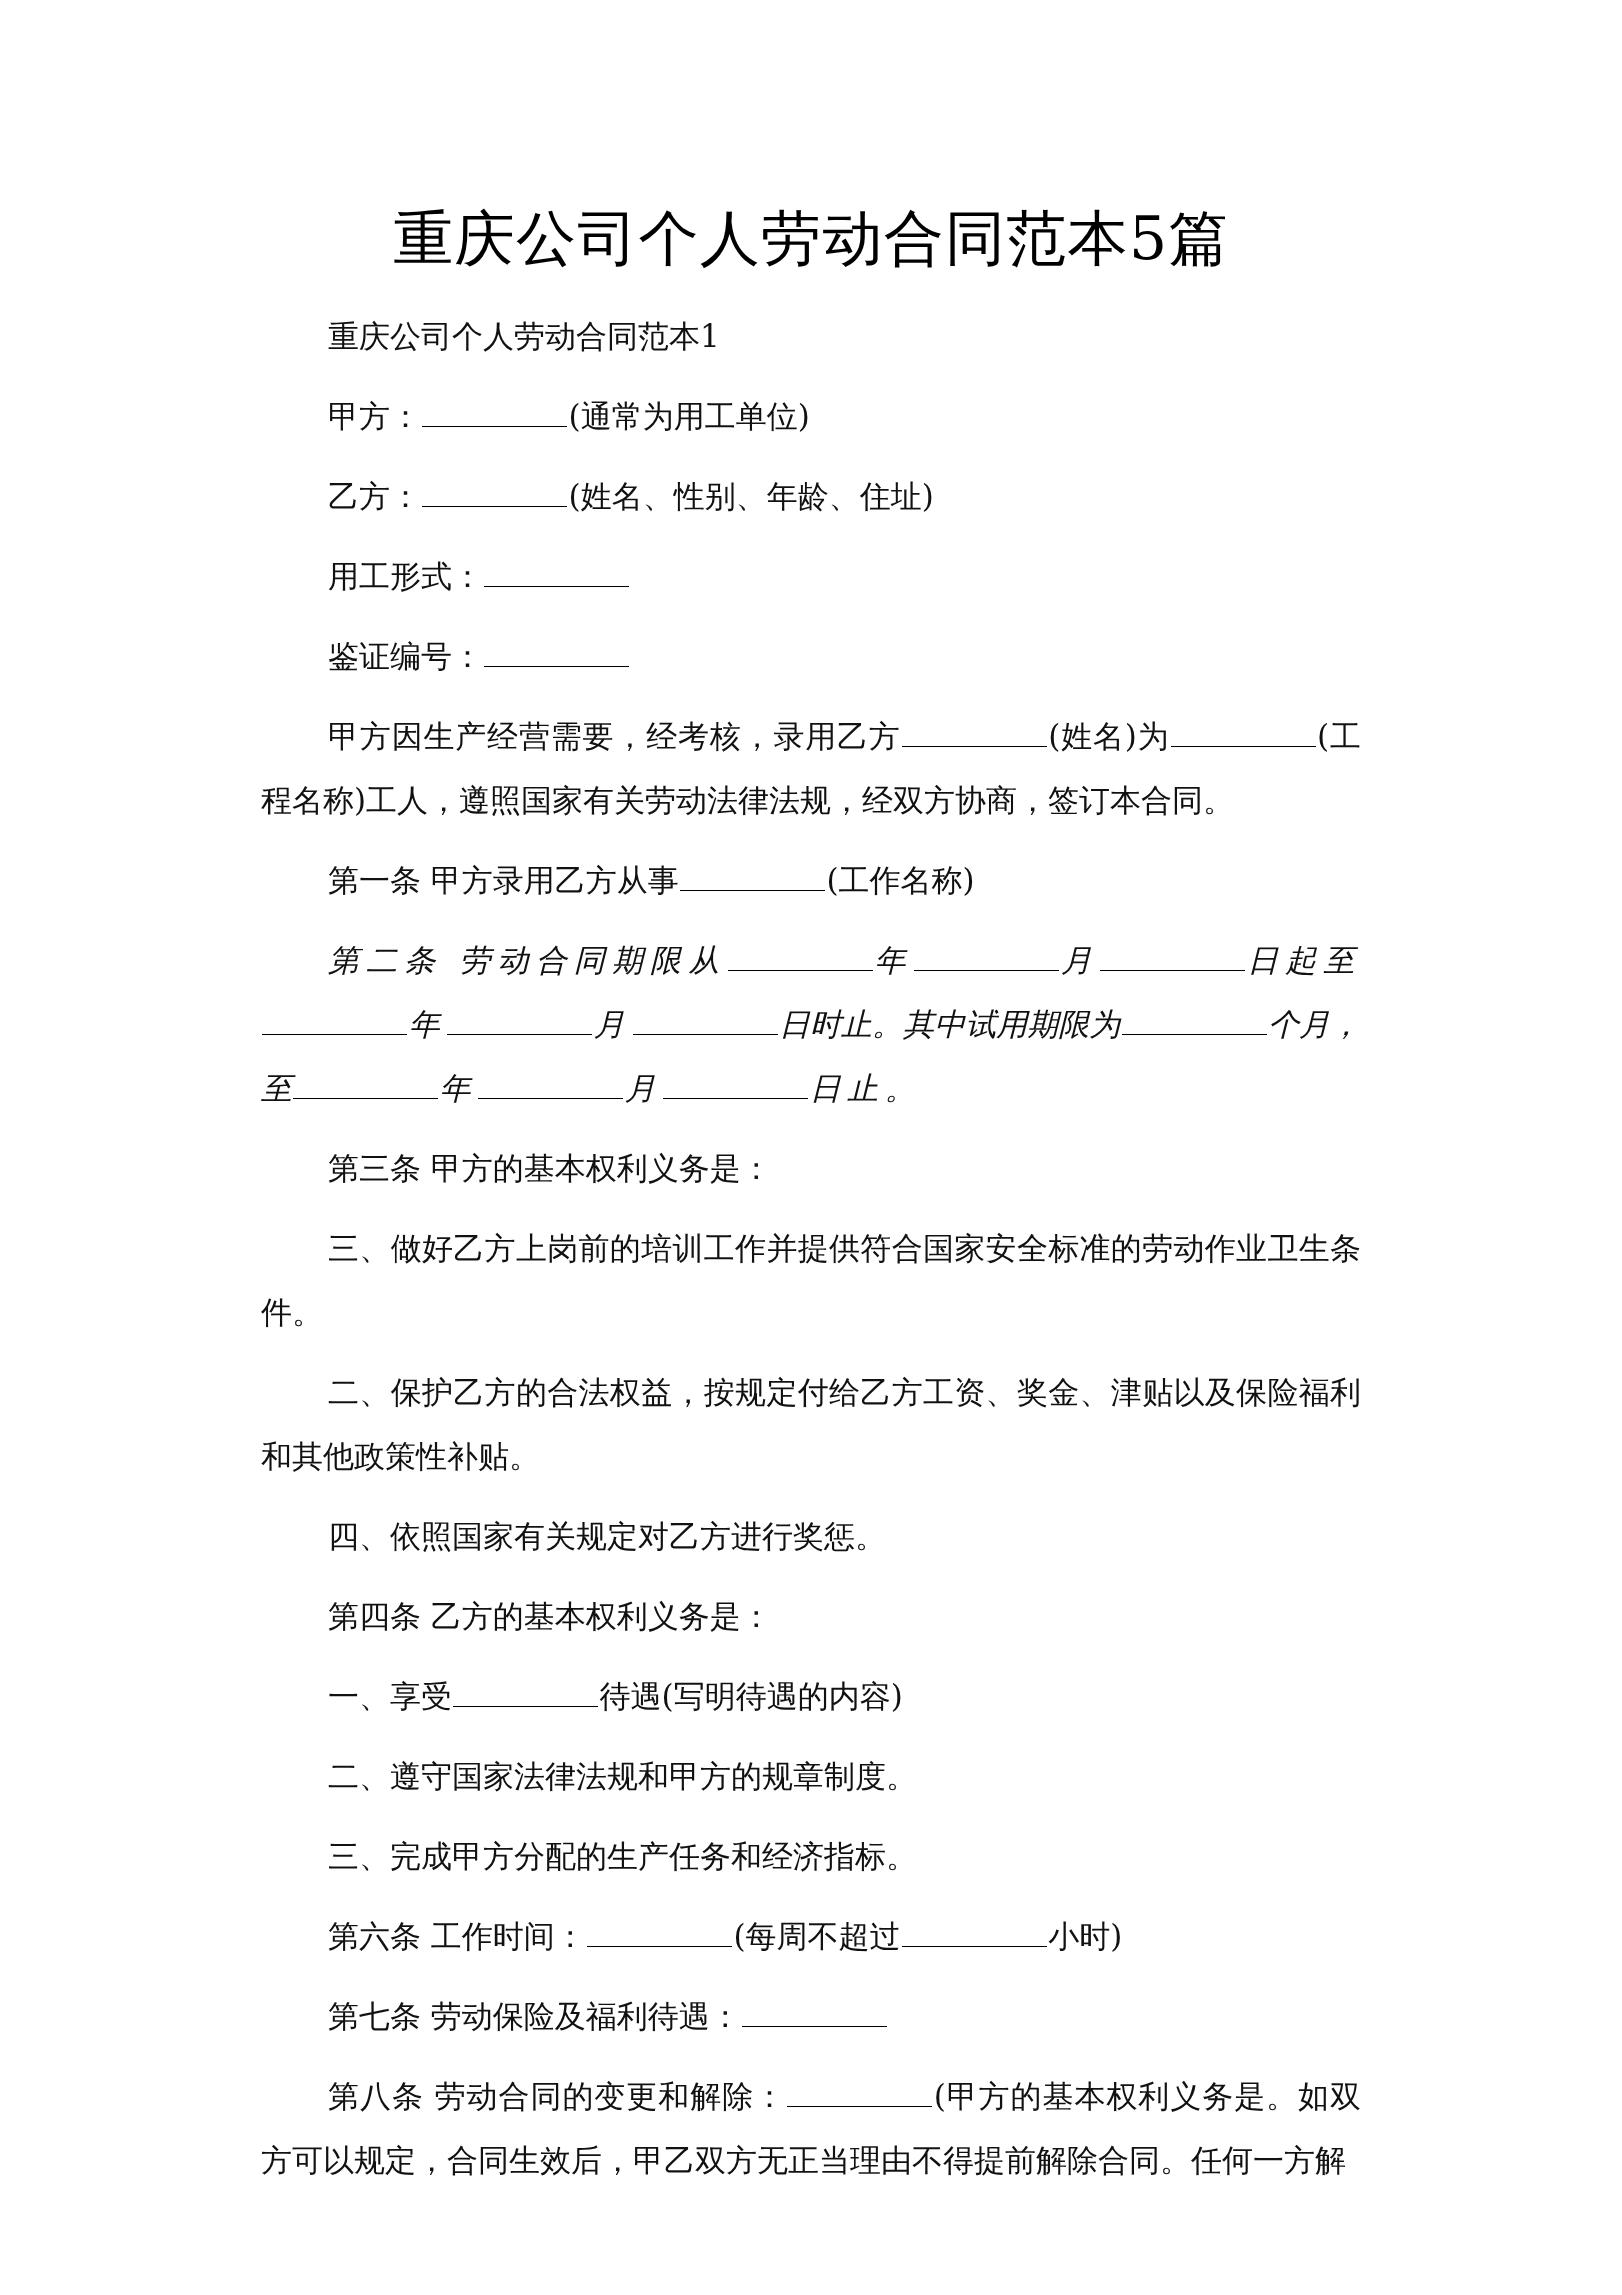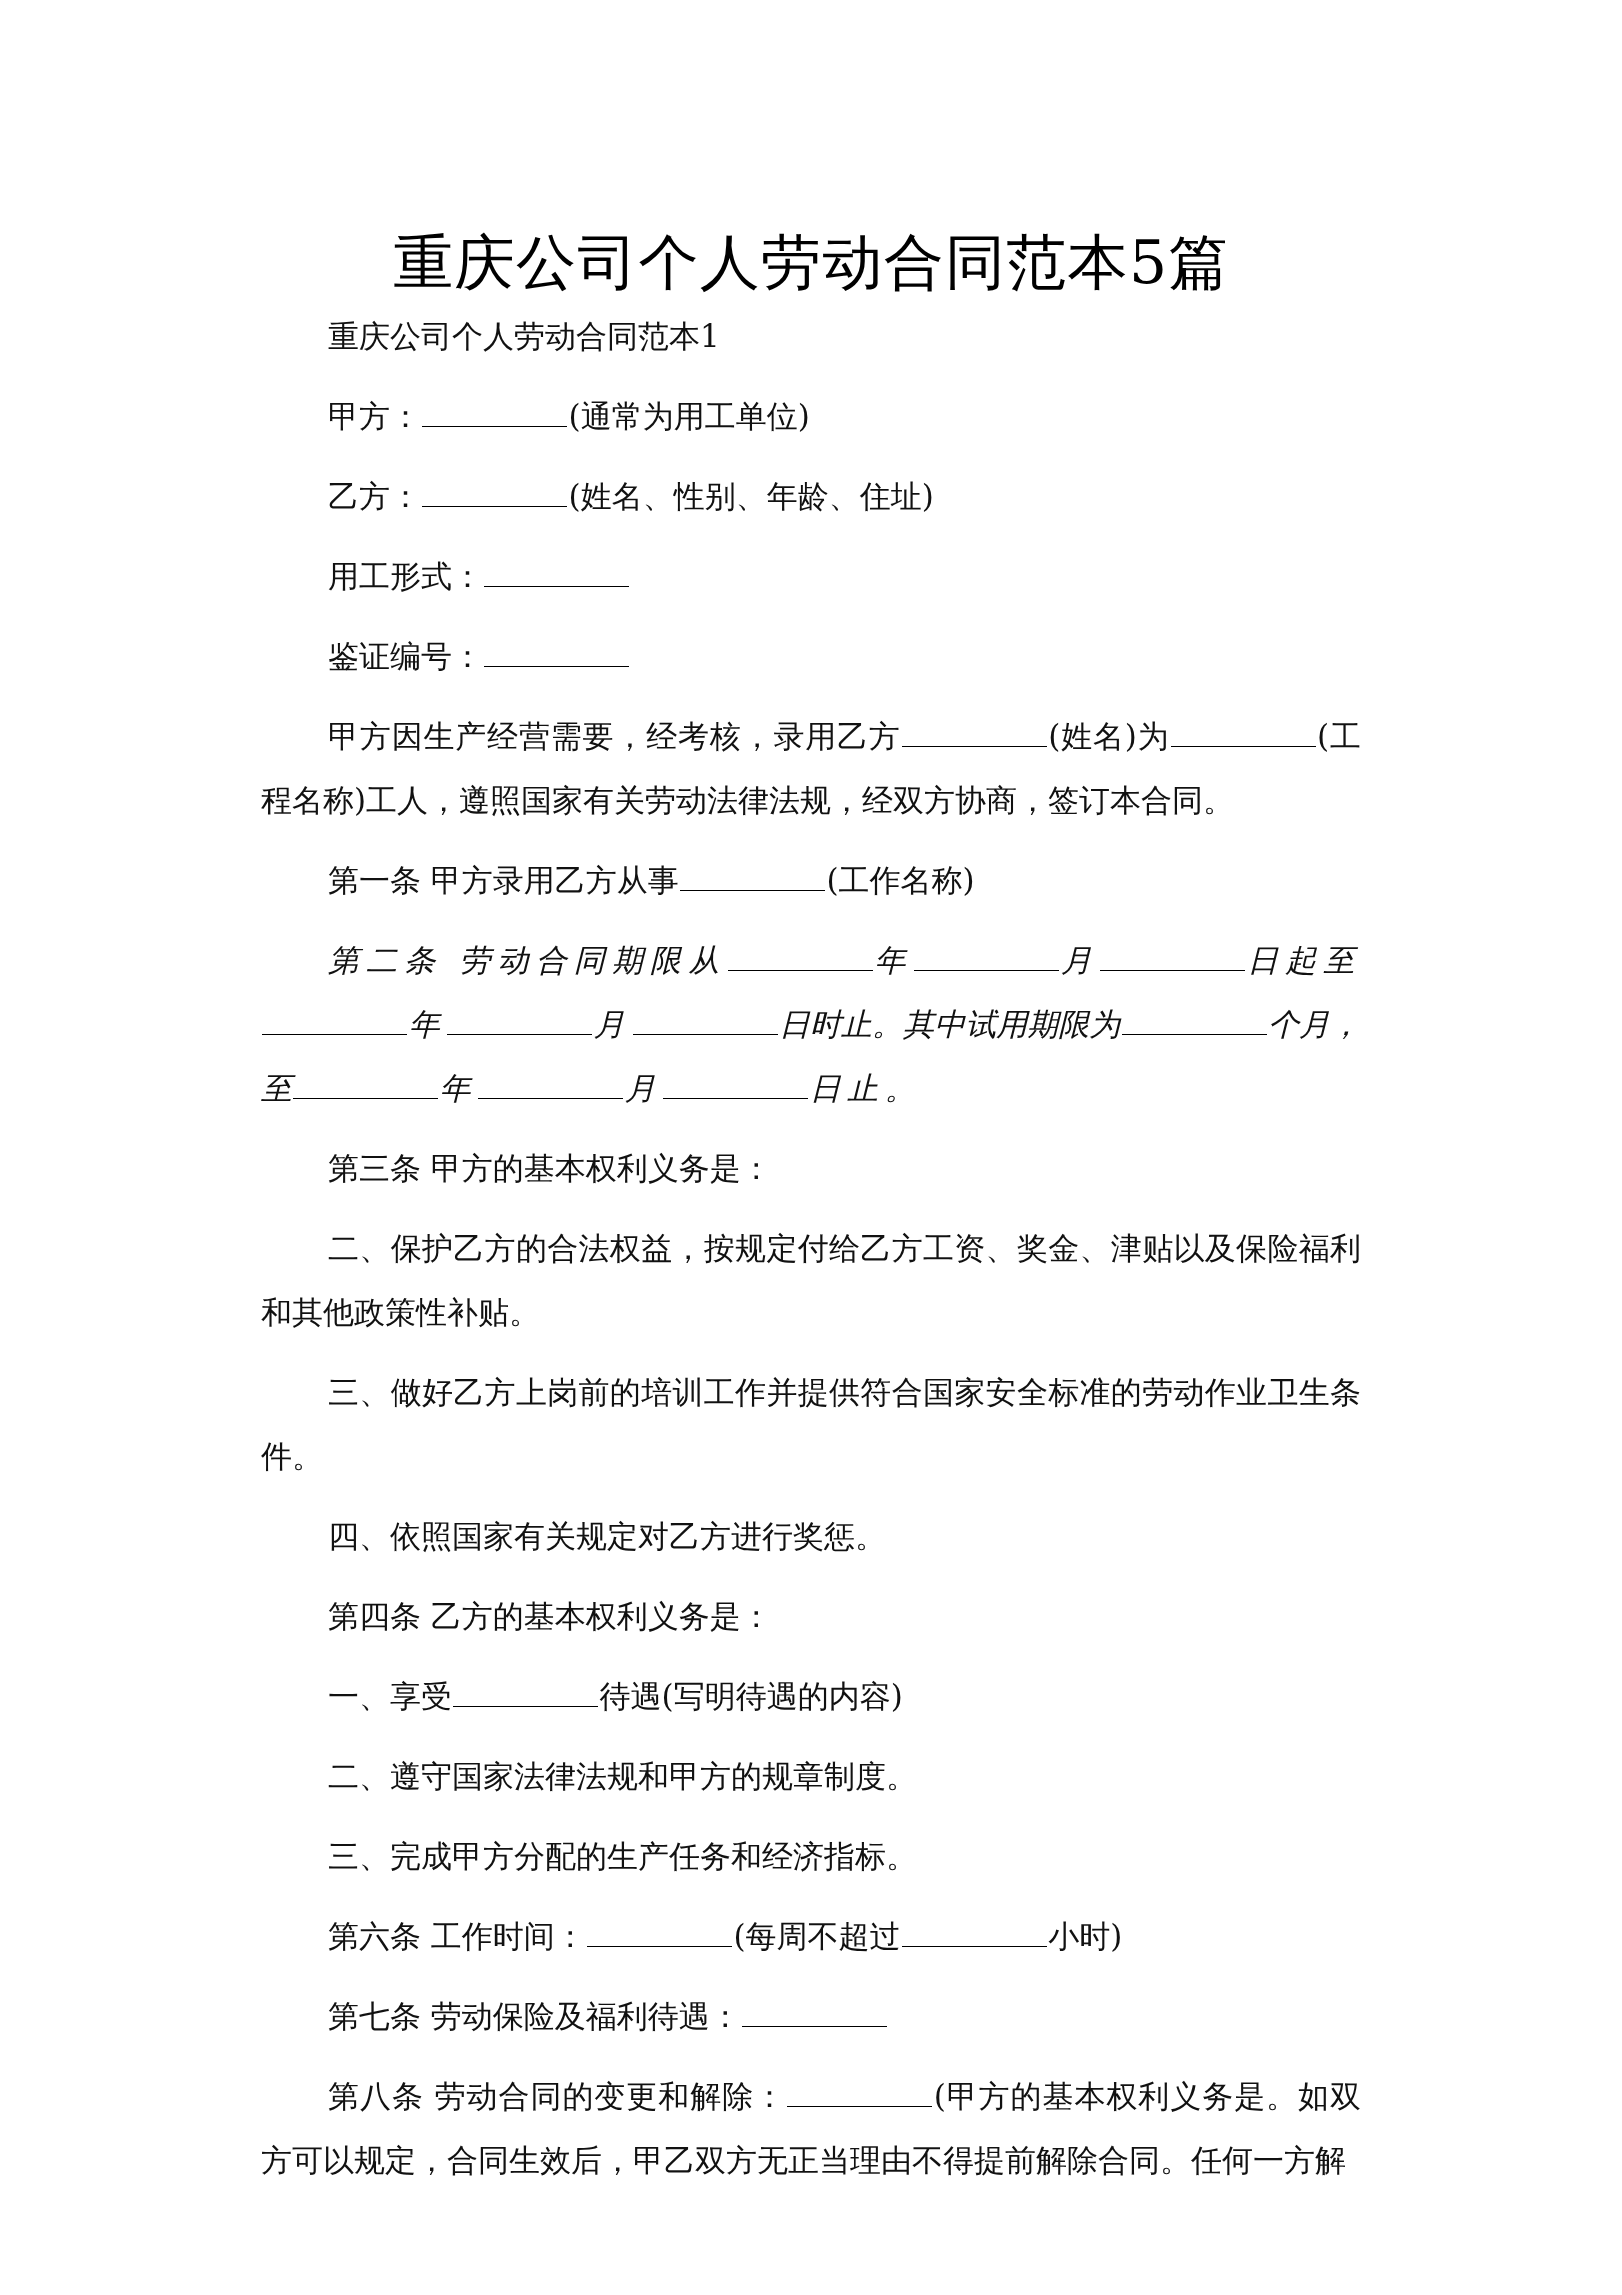--- a/index.html
+++ b/index.html
@@ -1,20 +1,20 @@
 <!DOCTYPE html>
 <html style="font-size:10.5px"><head>
 <meta charset="utf-8">
 <style>
   html, body { margin: 0; padding: 0; background: #ffffff; }
   body { width: 1623px; height: 2295px; position: relative; overflow: hidden;
          font-family: "DejaVu Serif", "Liberation Serif", serif; color: #111111; }
   .page { position: absolute; left: 0; top: 0; width: 1623px; height: 2295px; background: #ffffff; }
   .title { position: absolute; left: 0; top: 196px; width: 1623px; text-align: center;
-           font-size: 60px; line-height: 85px; letter-spacing: 1.3px; color: #000; margin-top: 24px; }
+           font-size: 60px; line-height: 85px; letter-spacing: 1.3px; color: #000; }
   .body { position: absolute; left: 245px; top: 288px; width: 1132px; font-size: 31px;
           line-height: 64px; text-align: justify; text-align-last: left; }
   .p { margin: 16px; text-indent: 67px; }
   .blank { display: inline-block; width: 145px; height: 29px; border-bottom: 1.3px solid #000;
            vertical-align: baseline; margin: 0 1.3px; }
   .tight { letter-spacing: 0; }
   .spread { letter-spacing: 6.5px; font-style: italic; }
 </style>
 </head>
 <body>
@@ -35,22 +35,22 @@
 
     <p class="p"><span>鉴证编号：</span><span class="blank"></span></p>
 
     <p class="p"><span>甲方因生产经营需要，经考核，录用乙方</span><span class="blank"></span><span>(姓名)为</span><span class="blank"></span><span>(工程名称)工人，遵照国家有关劳动法律法规，经双方协商，签订本合同。</span></p>
 
     <p class="p"><span>第一条  甲方录用乙方从事</span><span class="blank"></span><span>(工作名称)</span></p>
 
     <p class="p spread"><span>第二条  劳动合同期限从</span><span class="blank"></span><span>年</span><span class="blank"></span><span>月</span><span class="blank"></span><span>日起至</span><span class="blank"></span><span>年</span><span class="blank"></span><span>月</span><span class="blank"></span><span class="tight">日时止。其中试用期限为</span><span class="blank"></span><span class="tight">个月，至</span><span class="blank"></span><span>年</span><span class="blank"></span><span>月</span><span class="blank"></span><span>日止。</span></p>
 
     <p class="p">第三条  甲方的基本权利义务是：</p>
+    <p class="p">三、做好乙方上岗前的培训工作并提供符合国家安全标准的劳动作业卫生条件。</p>
     <p class="p">二、保护乙方的合法权益，按规定付给乙方工资、奖金、津贴以及保险福利和其他政策性补贴。</p>
-    <p class="p">三、做好乙方上岗前的培训工作并提供符合国家安全标准的劳动作业卫生条件。</p>
     <p class="p">四、依照国家有关规定对乙方进行奖惩。</p>
 
     <p class="p">第四条  乙方的基本权利义务是：</p>
     <p class="p"><span>一、享受</span><span class="blank"></span><span>待遇(写明待遇的内容)</span></p>
     <p class="p">二、遵守国家法律法规和甲方的规章制度。</p>
     <p class="p">三、完成甲方分配的生产任务和经济指标。</p>
 
 
     <p class="p"><span>第六条  工作时间：</span><span class="blank"></span><span>(每周不超过</span><span class="blank"></span><span>小时)</span></p>
 

